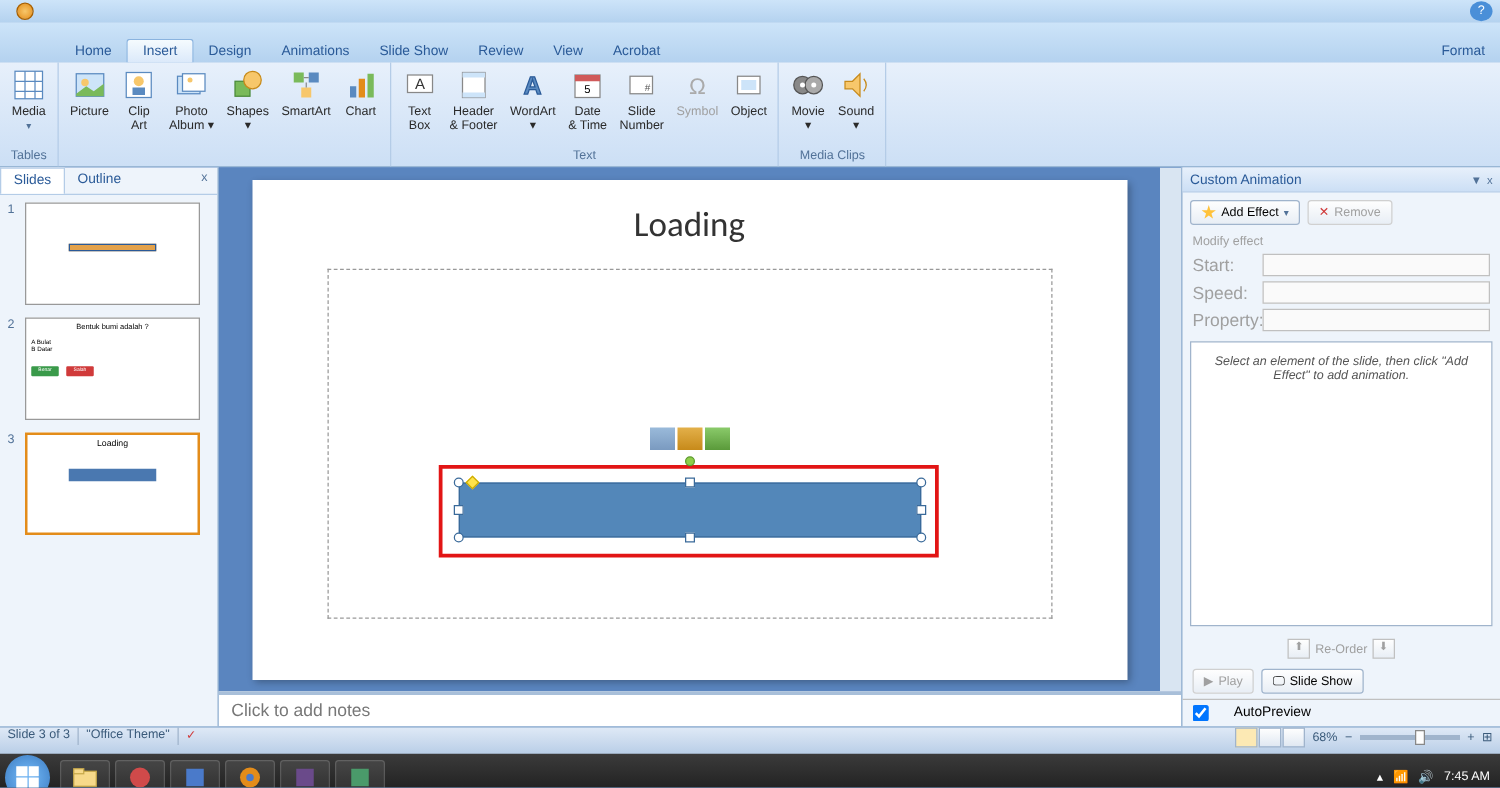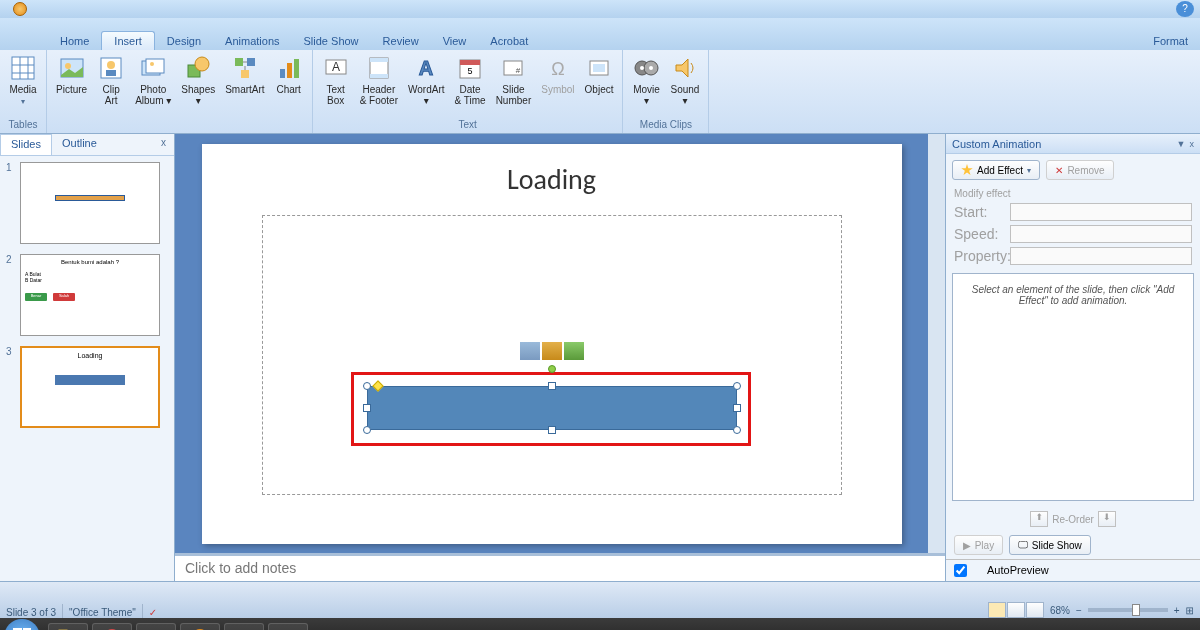--- a/index.html
+++ b/index.html
@@ -82,21 +82,21 @@
 .rp-field { display: flex; align-items: center; padding: 2px 8px; gap: 6px; }
 .rp-field-label { width: 50px; color: #a0a0a0; font-size: 14px; }
 .rp-select { flex: 1; height: 18px; background: #fafafa; border: 1px solid #c0c0c0; }
 .rp-list { flex: 1; margin: 6px; background: #fff; border: 1px solid #a0b4cc; padding: 10px; text-align: center; font-style: italic; font-size: 10px; color: #555; }
 .rp-reorder { padding: 4px 8px; display: flex; justify-content: center; gap: 4px; align-items: center; color: #a0a0a0; font-size: 10px; }
 .reorder-btn { width: 18px; height: 16px; background: linear-gradient(#fefefe, #e8eef5); border: 1px solid #c0c0c0; text-align: center; font-size: 9px; }
 .rp-bottom { padding: 4px 8px; display: flex; gap: 6px; }
 .rp-autoprev { padding: 4px 8px; display: flex; align-items: flex-start; gap: 20px; border-top: 1px solid #c0c0c0; }
 
 
-.statusbar { height: 37px; background: linear-gradient(#dfe9f6, #b9cee7); border-top: 1px solid #8faece; display: flex; align-items: flex-end; font-size: 10px; color: #3a5a7a; padding: 0 6px; }
+.statusbar { height: 22px; background: linear-gradient(#dfe9f6, #b9cee7); border-top: 1px solid #8faece; display: flex; align-items: flex-start; font-size: 10px; color: #3a5a7a; padding: 0 6px; }
 .statusbar .sep { width: 1px; height: 14px; background: #a0b4cc; margin: 0 6px; }
 .status-right { margin-left: auto; display: flex; align-items: center; gap: 6px; }
 .view-btns { display: flex; gap: 1px; }
 .view-btn { width: 18px; height: 16px; background: linear-gradient(#fefefe, #e0e8f2); border: 1px solid #a0b4cc; cursor: pointer; }
 .view-btn.active { background: #fce9b4; }
 .zoom-slider { width: 80px; height: 4px; background: #a0b4cc; position: relative; }
 .zoom-thumb { position: absolute; width: 8px; height: 12px; background: #fefefe; border: 1px solid #888; top: -4px; left: 44px; }
 
 
 .taskbar { height: 37px; background: linear-gradient(#3b3b3b, #1a1a1a); display: flex; align-items: center; padding: 0 4px; }

